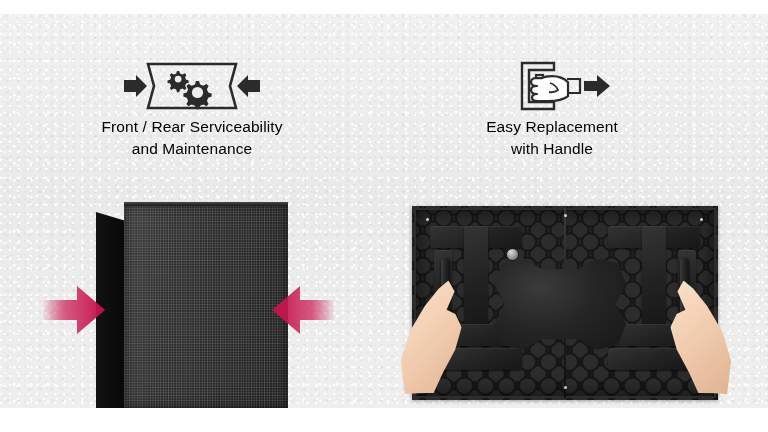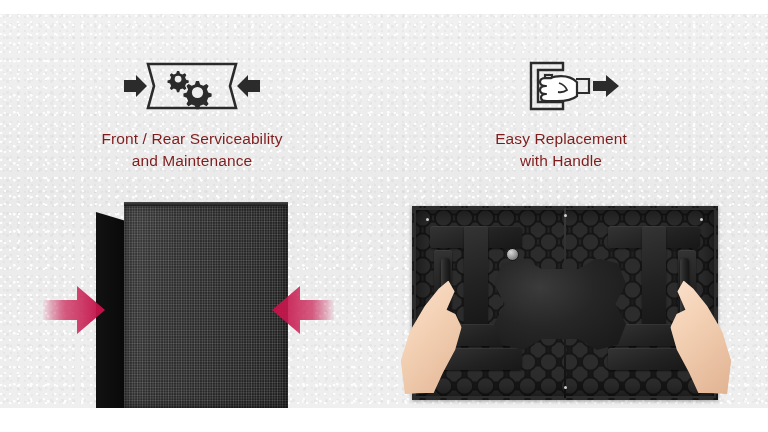--- a/index.html
+++ b/index.html
@@ -36,24 +36,23 @@
     position: absolute;
     text-align: center;
   }
   .feature-icon {
     height: 60px;
     display: flex;
     align-items: center;
     justify-content: center;
   }
   .feature-caption {
-    margin-top: 12px;
     font-size: 15.5px;
     line-height: 22px;
-    color: #7f1d1d;
+    color: #000000;
     letter-spacing: 0.1px;
     white-space: pre-line;
   }
 
   
   #led-cabinet {
     position: absolute;
     left: 96px;
     top: 203px;
     width: 192px;
@@ -246,21 +245,21 @@
         <path d="M2 22 L14 22 L14 17 L25 28 L14 39 L14 34 L2 34 Z" fill="#2b2b2b"></path>
 
         <path d="M138 22 L126 22 L126 17 L115 28 L126 39 L126 34 L138 34 Z" fill="#2b2b2b"></path>
       </svg>
     </div>
 
     <div class="feature-caption">Front / Rear Serviceability
 and Maintenance</div>
   </div>
 
-  <div class="feature" style="left:417px; top:56px; width:288px;">
+  <div class="feature" style="left:408px; top:56px; width:288px;">
 
     <div class="feature-icon">
       <svg width="120" height="58" viewBox="0 0 120 58" aria-hidden="true">
 
         <path d="M30 6 L62 6 L62 13 L37 13 L37 45 L62 45 L62 52 L30 52 Z" fill="none" stroke="#2b2b2b" stroke-width="2.4" stroke-linejoin="miter"></path>
 
         <rect x="44" y="18" width="7" height="22" fill="none" stroke="#2b2b2b" stroke-width="2.2"></rect>
 
         <path d="M45 21 q-6 0 -6 4 q0 4 6 4 q-6 0 -6 4 q0 4 6 4 q-5 0 -5 3.6 q0 3.6 6 3.6
                  l10 0 q14 0 20 -5 l0 -14 q-6 -6 -16 -6 q-7 0 -10 2 z" fill="#ffffff" stroke="#2b2b2b" stroke-width="2.2" stroke-linejoin="round"></path>

